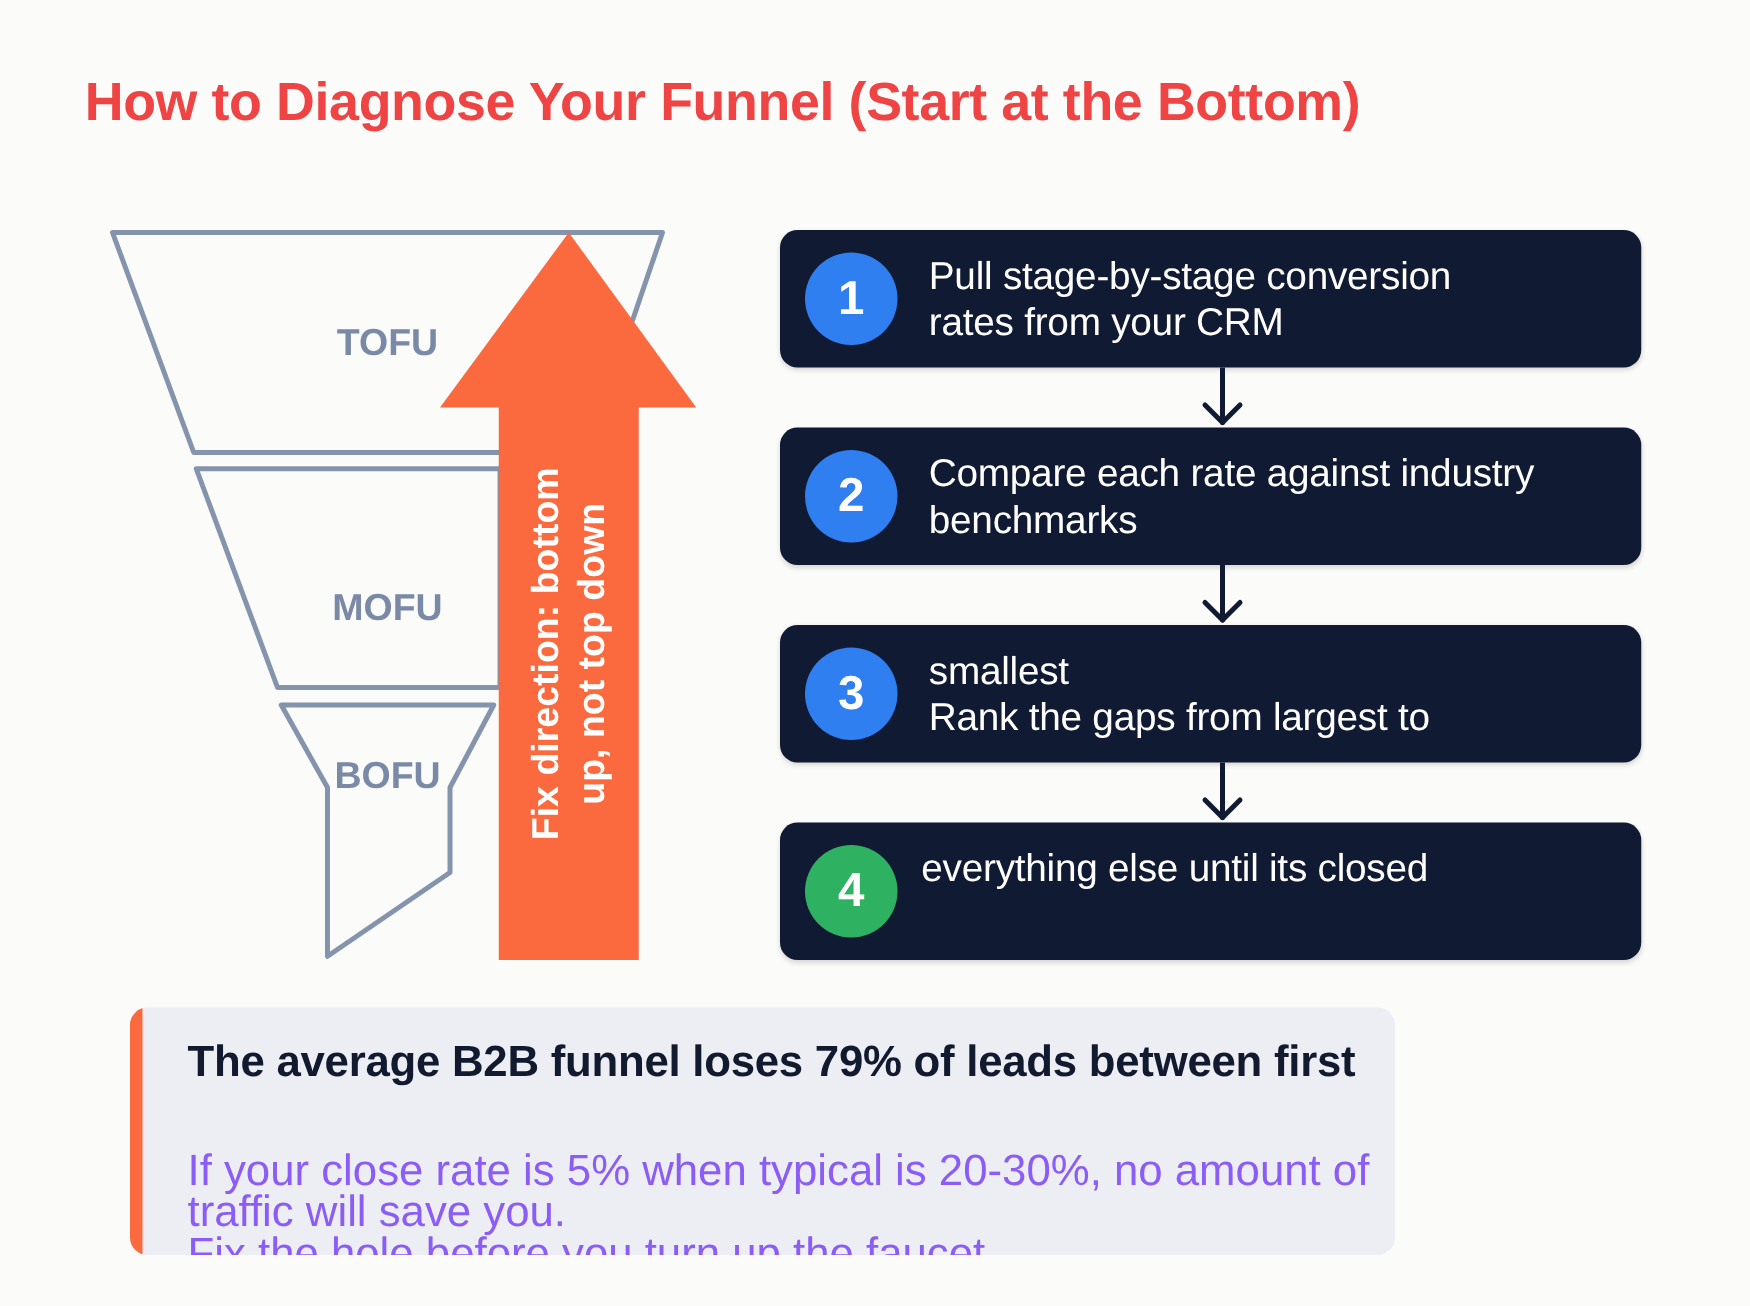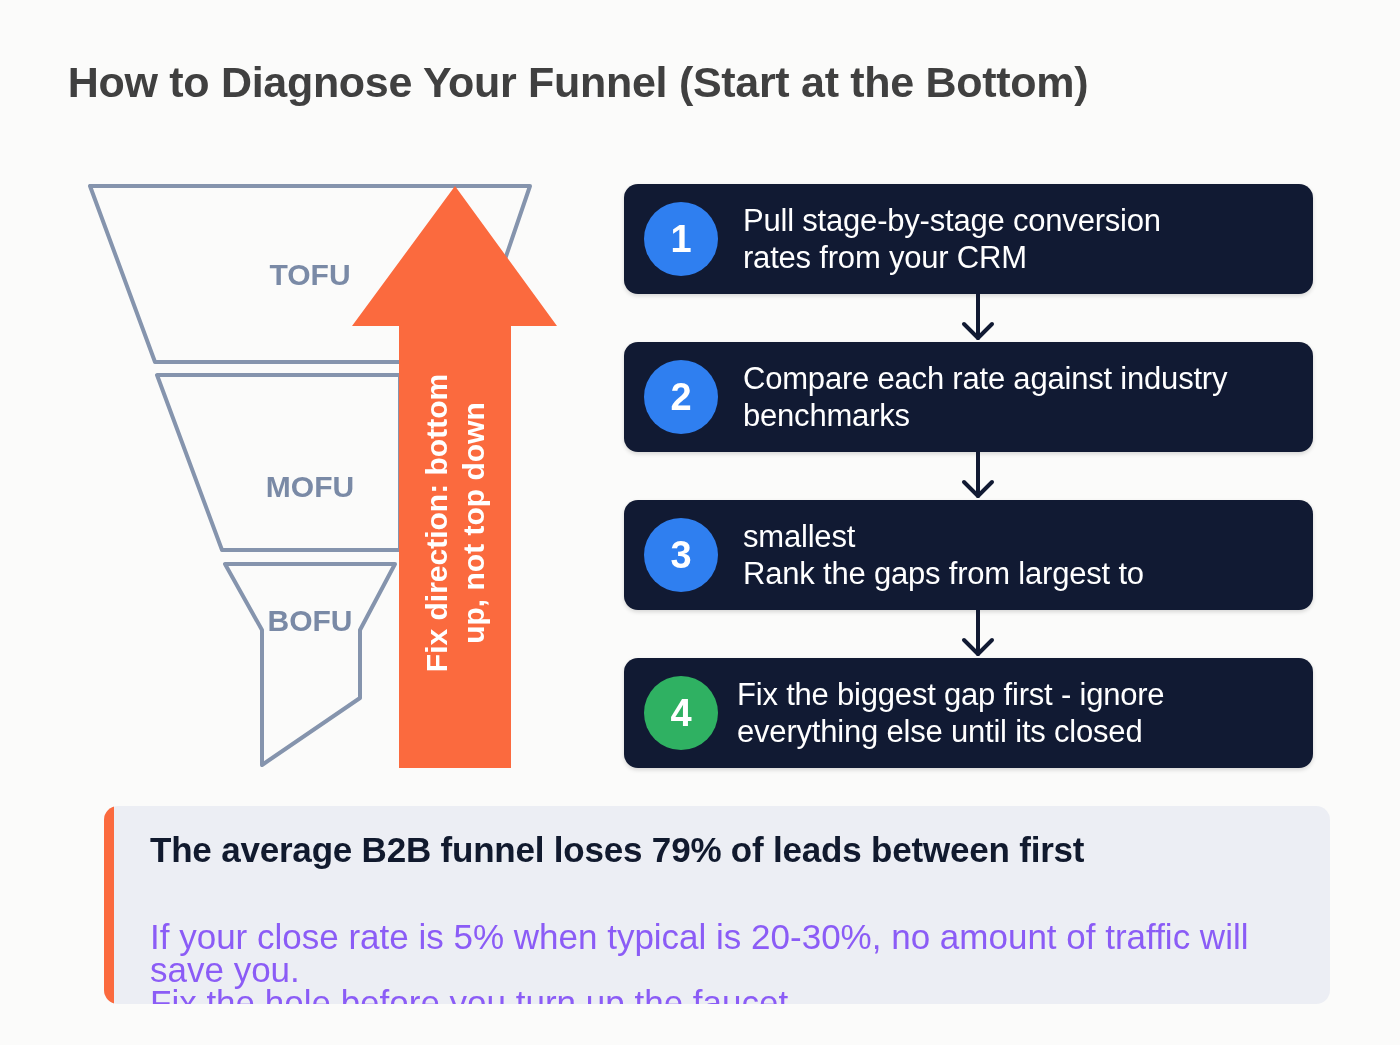--- a/index.html
+++ b/index.html
@@ -3,21 +3,21 @@
 <meta charset="utf-8">
 <style>
   html, body { margin: 0; padding: 0; }
   body {
     width: 1400px; height: 1045px; position: relative; overflow: hidden;
     background: #fbfbfa;
     font-family: "Liberation Sans", "DejaVu Sans", sans-serif;
   }
   .title {
     position: absolute; left: 0; top: 58px; width: 1156px; text-align: center;
-    font-size: 43px; font-weight: bold; color: #404040; letter-spacing: -0.3px;
+    font-size: 43px; font-weight: bold; color: #ef4444; letter-spacing: -0.3px;
   }
   .funnel-svg { position: absolute; left: 0; top: 0; }
   .stage-label {
     position: absolute; font-size: 30px; font-weight: bold; color: #7a8aa6;
     transform: translateX(-50%);
   }
   .arrow-text {
     position: absolute; left: 455px; top: 523px;
     transform: translate(-50%, -50%) rotate(-90deg);
     color: #ffffff; font-size: 30px; font-weight: bold; line-height: 37px;
@@ -33,21 +33,21 @@
     border-radius: 50%; color: #fff; font-size: 38px; font-weight: bold;
     display: flex; align-items: center; justify-content: center;
   }
   .step-text {
     position: absolute; left: 119px; top: 18px; right: 20px;
     color: #ffffff; font-size: 31px; font-weight: normal; line-height: 37px;
     letter-spacing: -0.2px;
   }
   .connector { position: absolute; left: 958px; width: 40px; height: 50px; }
   .callout {
-    position: absolute; left: 104px; top: 806px; width: 1226px; height: 198px;
+    position: absolute; left: 104px; top: 806px; width: 1012px; height: 198px;
     background: #eceef4; border-radius: 14px; overflow: hidden;
   }
   .callout-bar { position: absolute; left: 0; top: 0; bottom: 0; width: 10px; }
   .callout-head {
     position: absolute; left: 46px; top: 22px; right: 20px;
     font-size: 35px; font-weight: bold; color: #111a2e; line-height: 43px;
     letter-spacing: -0.2px;
   }
   .callout-sub {
     position: absolute; left: 46px; top: 114px; right: 20px;
@@ -115,21 +115,20 @@
 <svg class="connector" style="top:610px;" viewBox="0 0 40 50">
   <g fill="none" stroke="#111a33" stroke-width="4" stroke-linecap="round" stroke-linejoin="round">
     <line x1="20" y1="0" x2="20" y2="44"></line>
       <polyline points="6,30 20,44 34,30"></polyline>
   </g>
 </svg>
 
 <div class="step" style="top:658px;">
   <div class="step-num" style="background:#2fb162;">4</div>
   <div class="step-text" style="left:113px;">
-    <div>Fix the biggest gap first - ignore</div>
     <div>everything else until its closed</div>
   </div>
 </div>
 
 <div class="callout">
   <div class="callout-bar" style="background:#fb6a3e;"></div>
   <div class="callout-head">
     <div>The average B2B funnel loses 79% of leads between first</div>
   </div>
   <div class="callout-sub">

